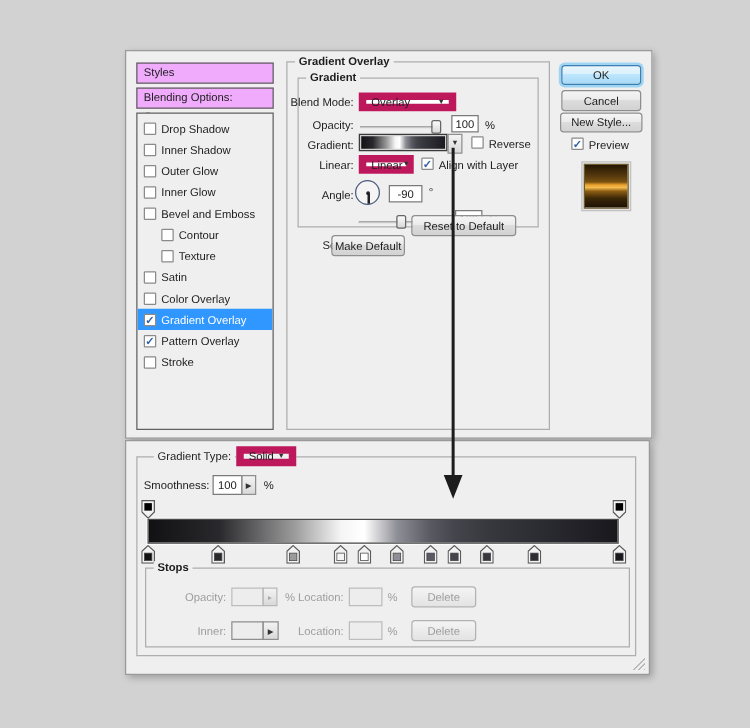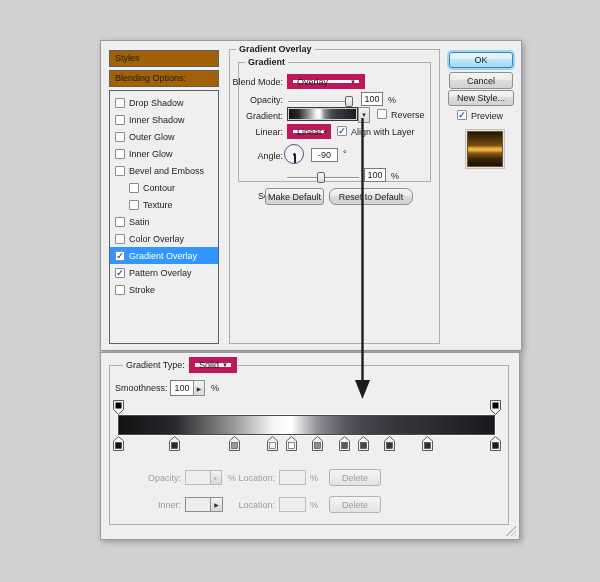--- a/index.html
+++ b/index.html
@@ -10,21 +10,21 @@
   .abs { position:absolute; }
 
   
   .dialog { position:absolute; background:#efefef; border:1px solid #9a9a9a;
             box-shadow:2px 2px 6px rgba(0,0,0,.28); }
   .lsd { left:100px; top:40px; width:422px; height:311px; }
   .ged { left:100px; top:352px; width:420px; height:188px; }
 
   
   .side-box { position:absolute; left:8px; width:110px; height:17px; border:1px solid #606060;
-              background:#a16207; line-height:15px; padding-left:5px; font-size:9px; }
+              background:#f0abfc; line-height:15px; padding-left:5px; font-size:9px; }
   .style-list { position:absolute; left:8px; top:49px; width:110px; height:254px;
                 border:1px solid #606060; background:#efefef; padding-top:3px; overflow:hidden; }
   .style-item { height:17px; display:flex; align-items:center; gap:4px; padding-left:5px; cursor:default; }
   .style-item.indent { padding-left:19px; }
   .style-item.selected { background:#2f97ff; color:#fff; }
   .cb { flex:0 0 auto; width:10px; height:10px; background:#fff; border:1px solid #8b8b8b;
         border-radius:1px; font-size:9px; line-height:9px; text-align:center; color:#2b5fa3; font-weight:bold; }
 
   
   .gbox { position:absolute; border:1px solid #aeaeae; }
@@ -183,21 +183,21 @@
     <div class="vbox" style="left:210px; top:107px; width:27px; height:14px;">-90</div>
     <div class="lbl" style="left:242px; top:108px;">°</div>
 
     <div class="lbl r" style="left:126px; top:130px; width:56px;margin-top:20px;">Scale:</div>
     <div class="track" style="left:186px; top:136px; width:72px;"></div>
     <div class="thumb" style="left:216px; top:131px;"></div>
     <div class="vbox" style="left:263px; top:127px; width:22px; height:14px;">100</div>
     <div class="lbl" style="left:290px; top:130px;">%</div>
 
     <div class="btn" style="left:164px; top:147px; width:59px; height:17px;">Make Default</div>
-    <div class="btn" style="left:228px; top:147px; width:84px; height:17px;border-radius:7px;">Reset to Default</div>
+    <div class="btn" style="left:228px; top:131px; width:84px; height:17px;">Reset to Default</div>
 
     <div class="btn default" style="left:348px; top:11px; width:64px; height:16px;">OK</div>
     <div class="btn" style="left:348px; top:31px; width:64px; height:17px;">Cancel</div>
     <div class="btn" style="left:347px; top:49px; width:66px; height:16px;">New Style...</div>
     <span class="chk" style="left:356px; top:69px;">✓</span>
     <div class="lbl" style="left:370px; top:70px;">Preview</div>
     <div class="pv-frame"></div>
     <div class="pv-thumb" style="background: linear-gradient(rgb(36, 22, 3) 0%, rgb(90, 60, 14) 28%, rgb(122, 82, 16) 40%, rgb(236, 162, 46) 47%, rgb(244, 188, 80) 53%, rgb(138, 92, 18) 62%, rgb(60, 40, 8) 78%, rgb(28, 18, 4) 100%);"></div>
   </div>
 
@@ -290,20 +290,23 @@
           </svg>
         </div>
         <div class="cstop" style="left:388.5px">
           <svg width="11" height="15" viewBox="0 0 11 15">
             <path d="M5.5 0.5 L10.5 5 L10.5 14.5 L0.5 14.5 L0.5 5 Z" fill="#f2f2f2" stroke="#5a5a5a"></path>
             <rect x="2.5" y="6.5" width="6" height="6" fill="#18181d" stroke="#444" stroke-width="0.6"></rect>
           </svg>
         </div>
       </div>
 
+    <div class="gbox" style="left:15px; top:101px; width:388px; height:64px;">
+      <span class="gbox-label">Stops</span>
+    </div>
 
     <div class="lbl r dis" style="left:22px; top:120px; width:58px;">Opacity:</div>
     <div class="dfield" style="left:84px; top:117px; width:26px; height:15px;"></div>
     <div class="minibtn" style="left:109px; top:117px; width:12px; height:15px; border-color:#b8b8b8; color:#a8a8a8;">▸</div>
     <div class="lbl dis" style="left:127px; top:120px;">%</div>
     <div class="lbl r dis" style="left:132px; top:120px; width:42px;">Location:</div>
     <div class="dfield" style="left:178px; top:117px; width:27px; height:15px;"></div>
     <div class="lbl dis" style="left:209px; top:120px;">%</div>
     <div class="dbtn" style="left:228px; top:116px; width:52px; height:17px;">Delete</div>
 

